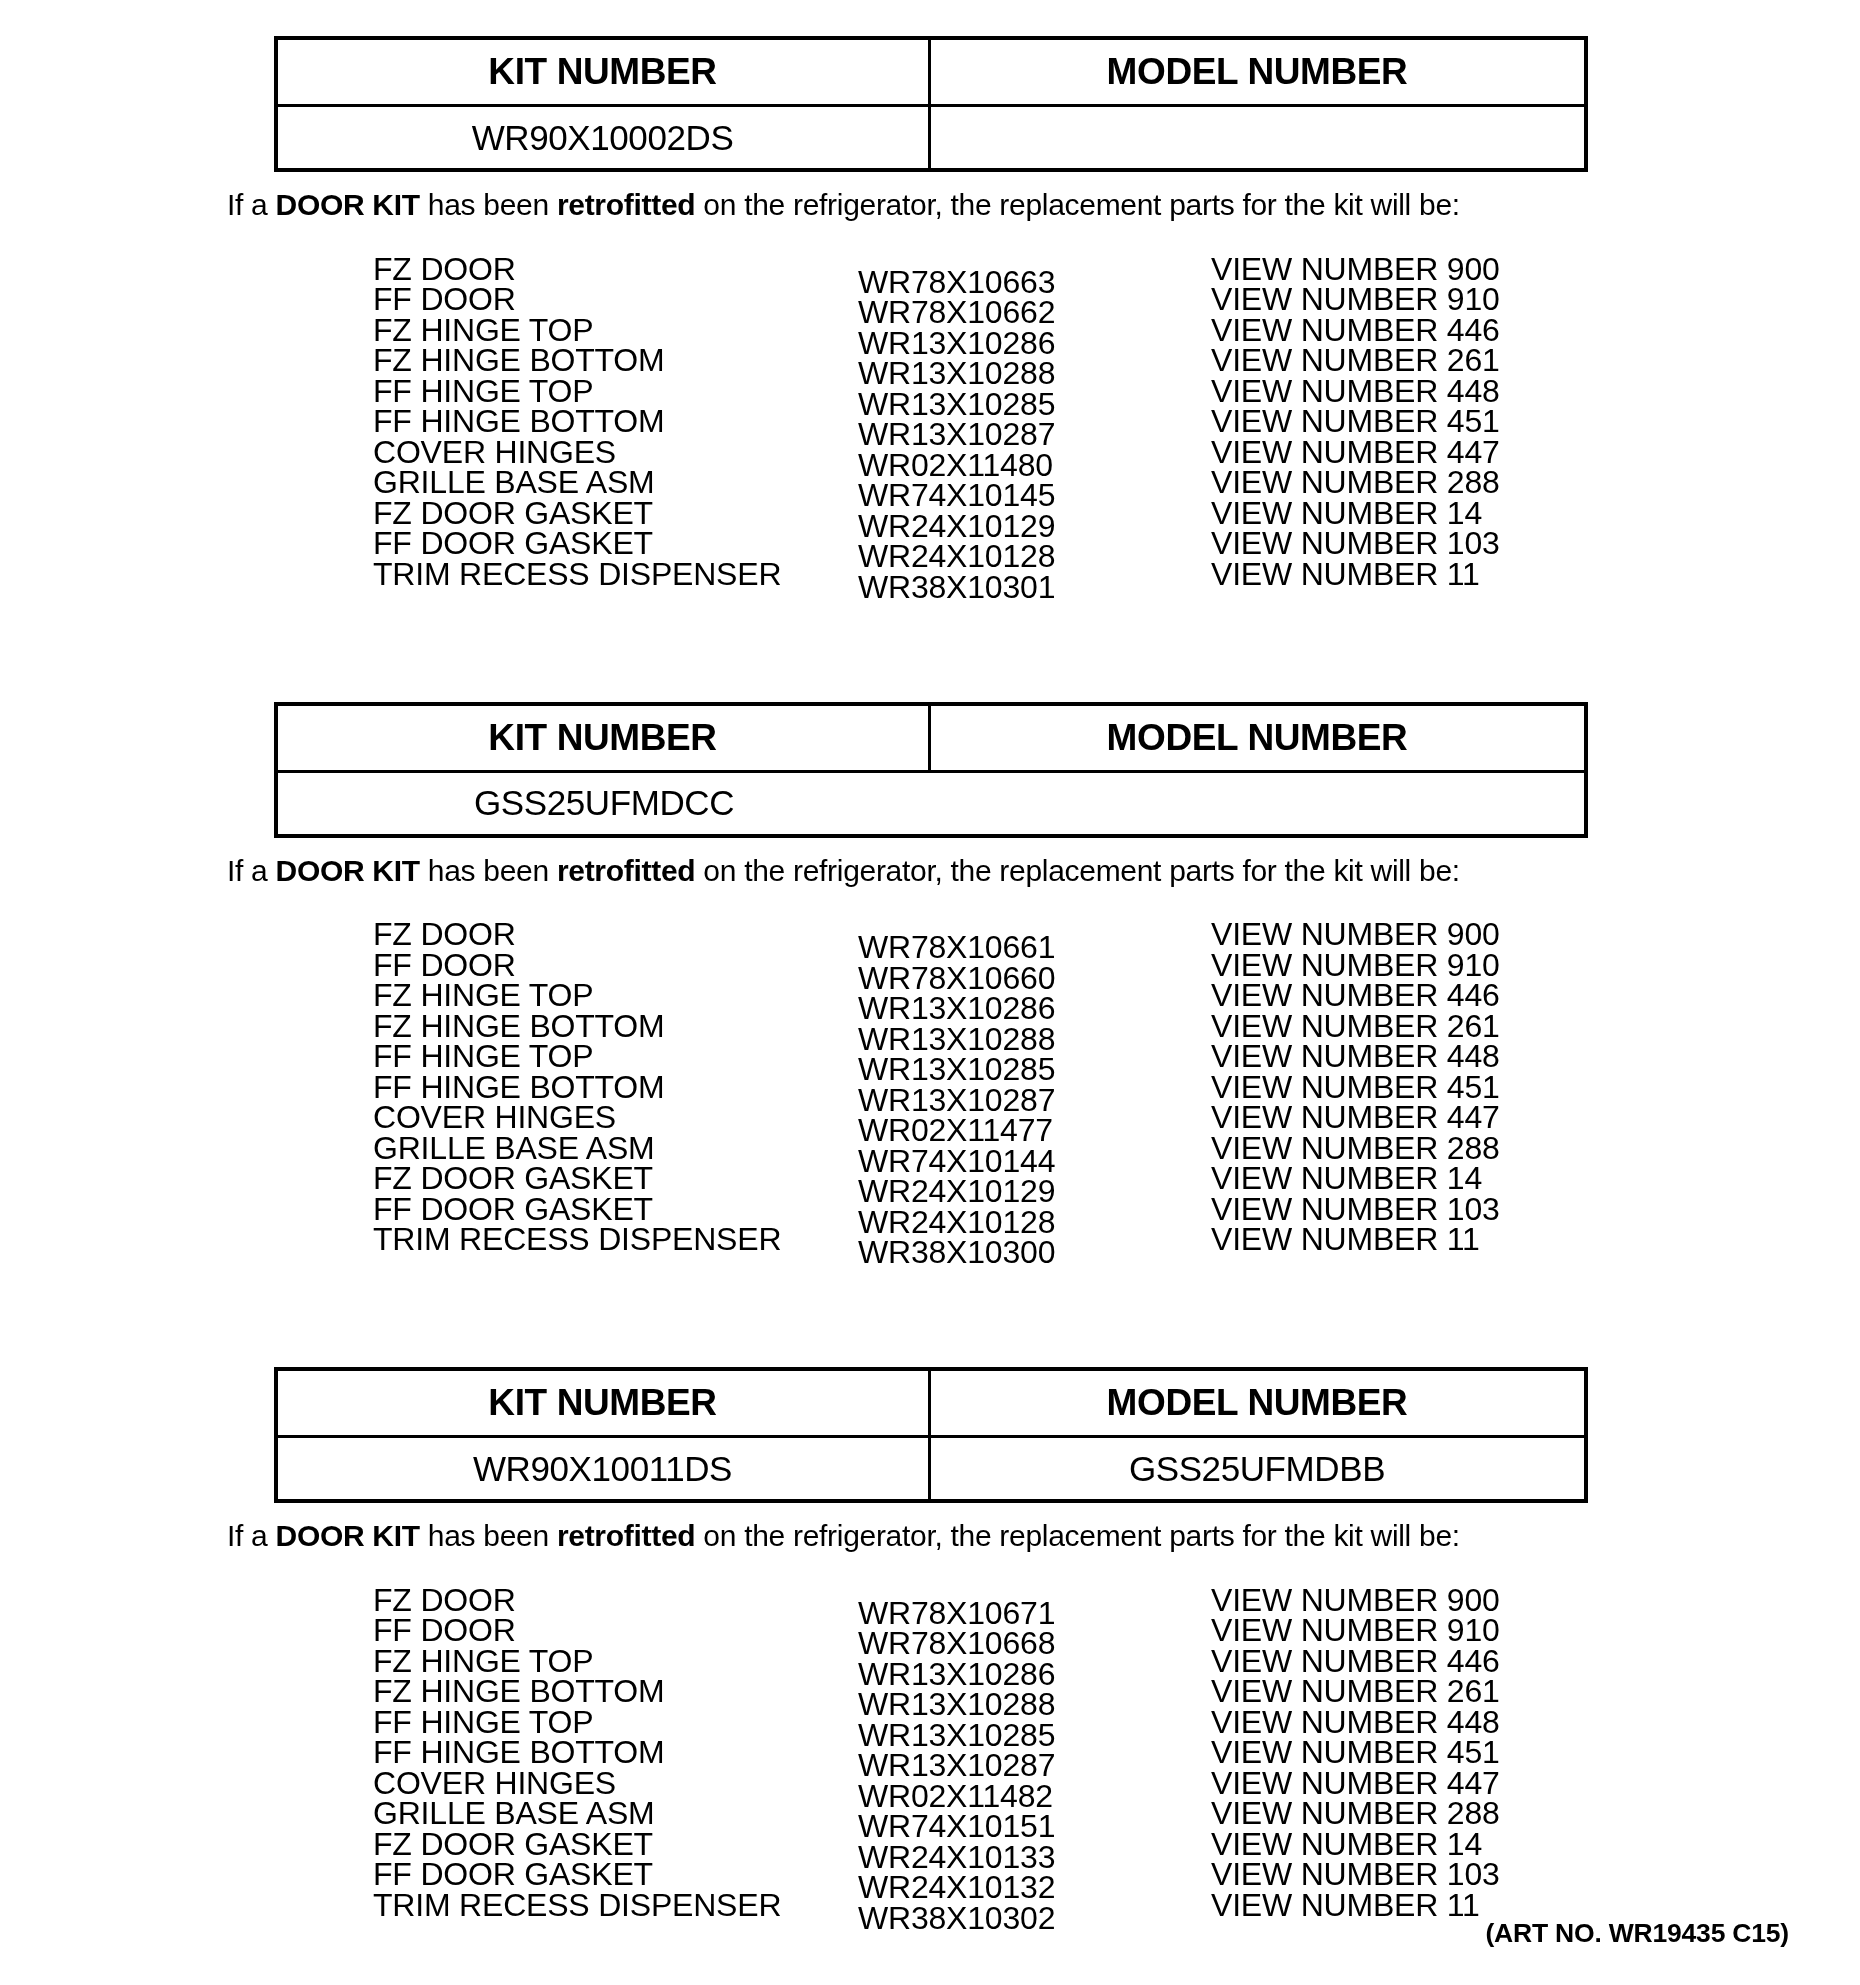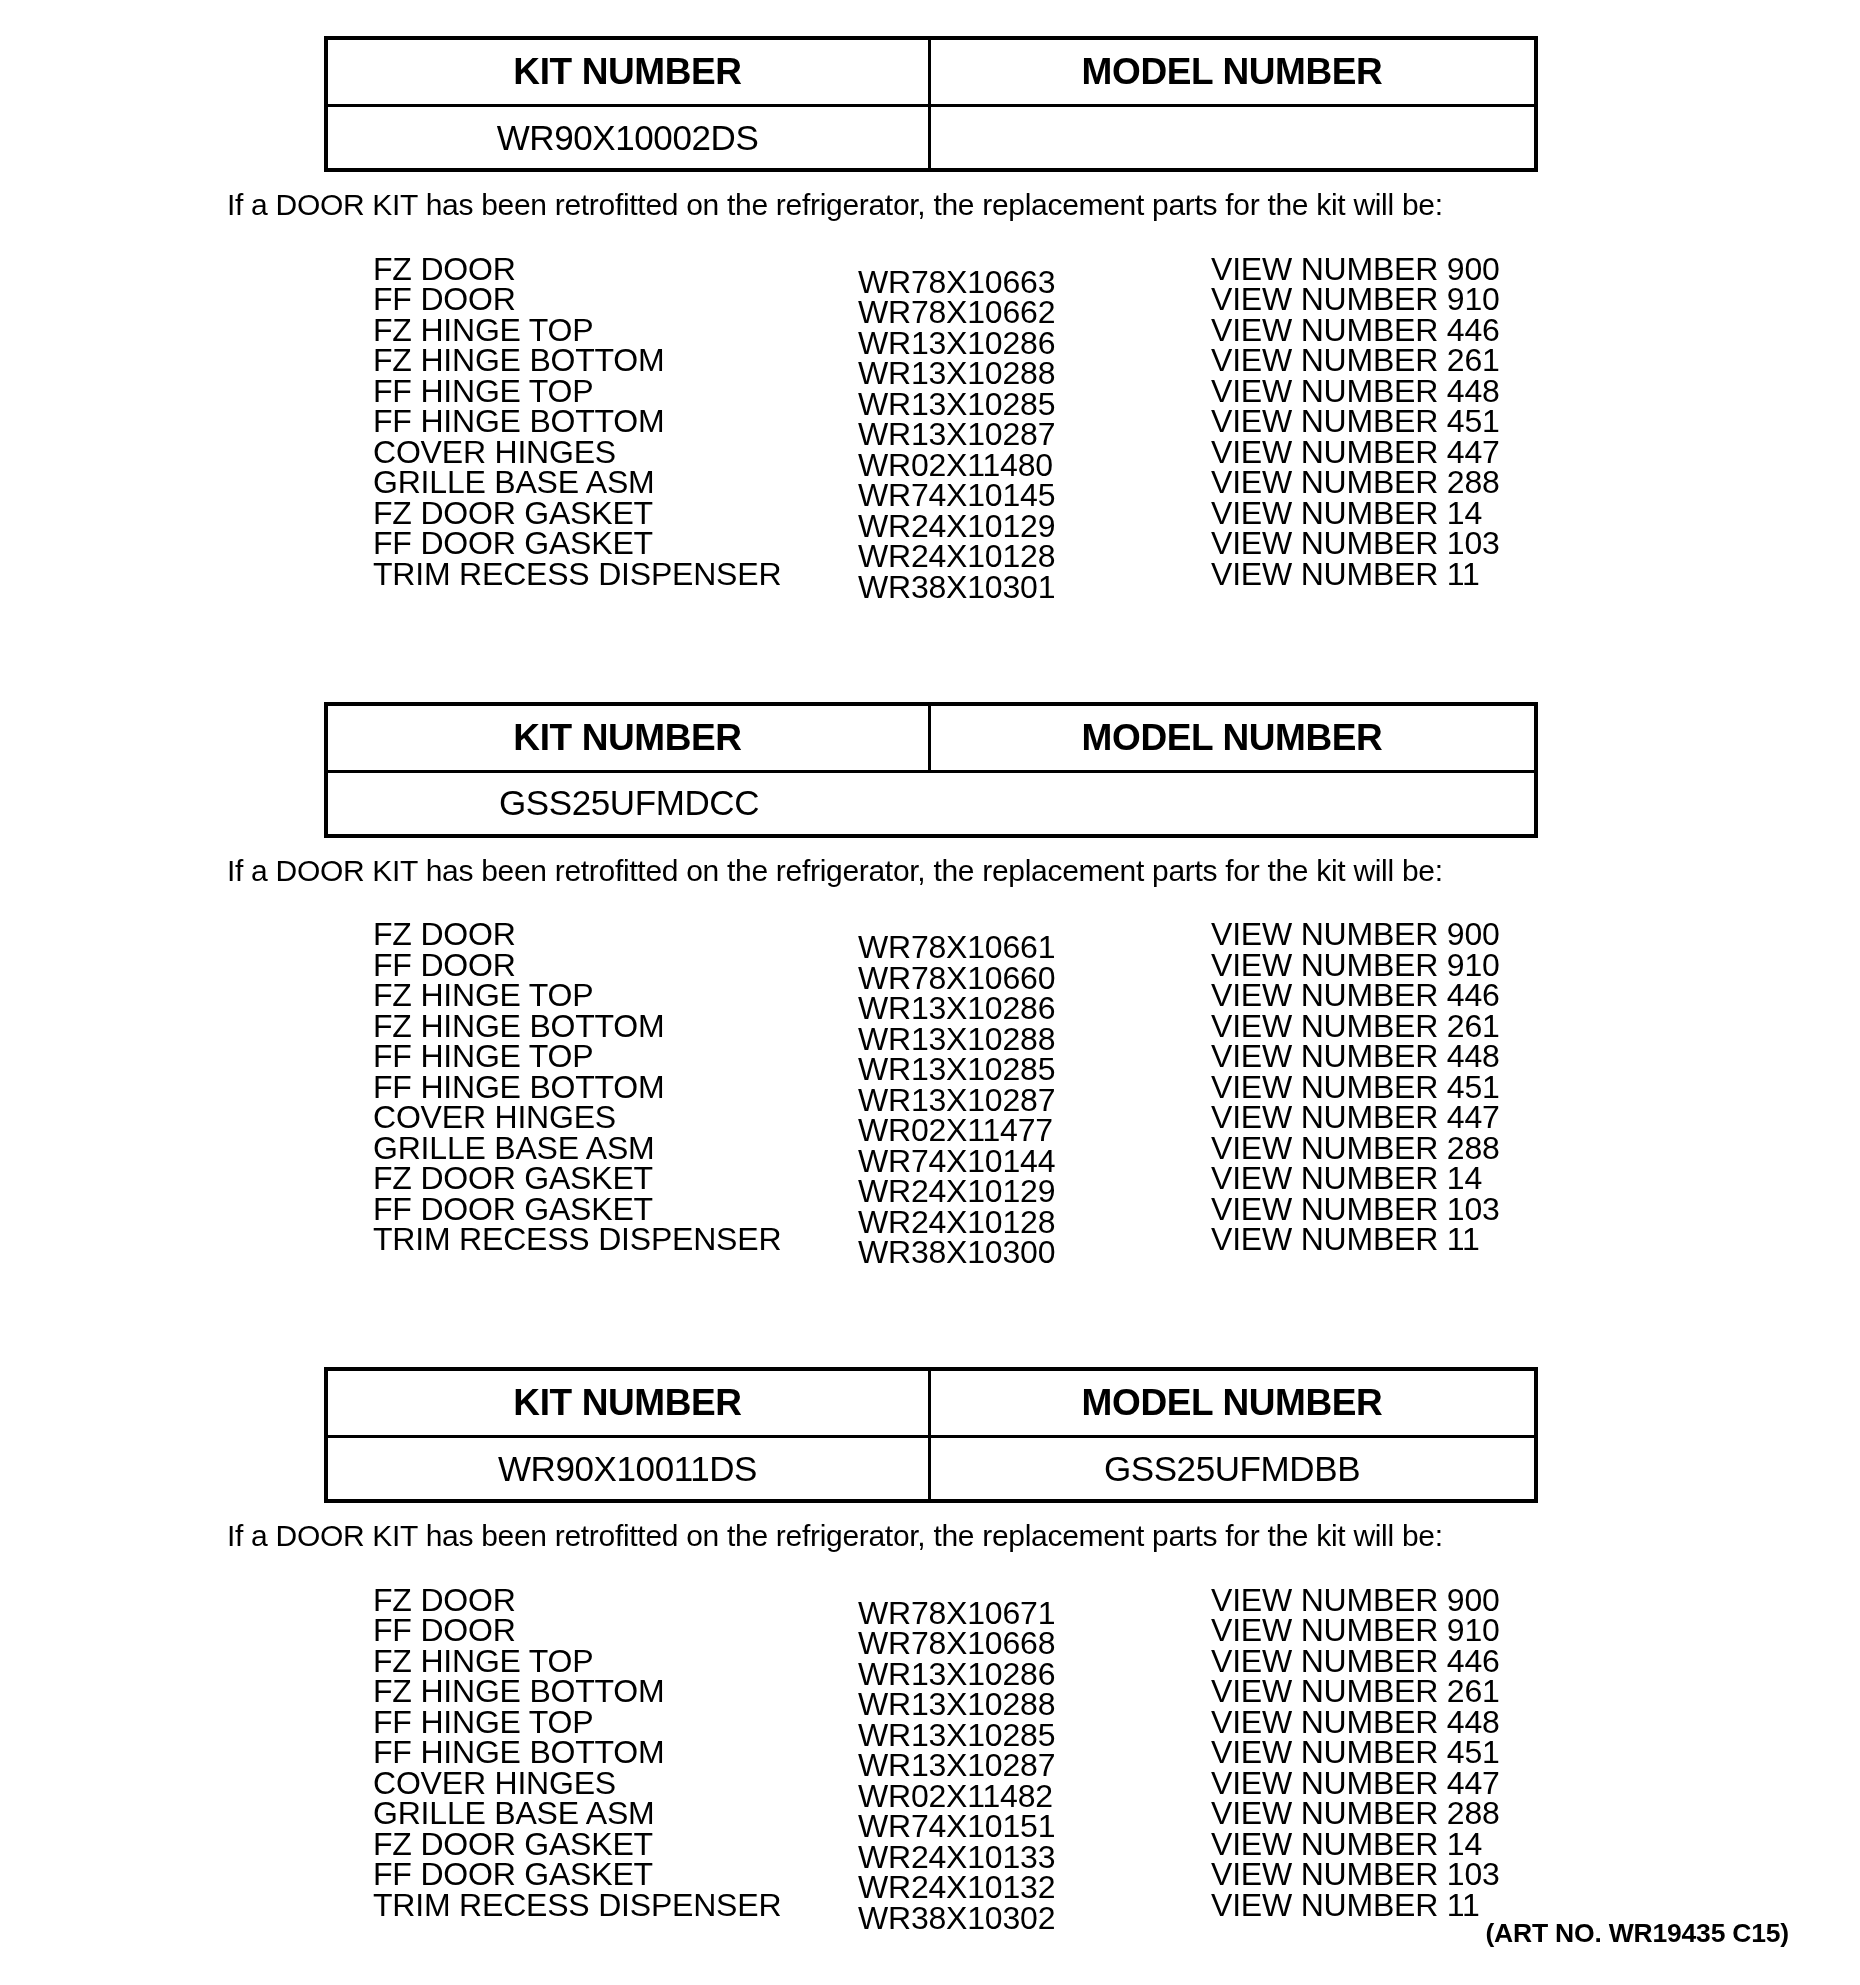--- a/index.html
+++ b/index.html
@@ -12,21 +12,21 @@
     font-family: "Liberation Sans", sans-serif;
     overflow: hidden;
   }
 
   .kit-section { }
   .kit-section.s1 { padding-top: 36px; }
   .kit-section.s2 { padding-top: 112px; }
   .kit-section.s3 { padding-top: 112px; }
 
   .kit-table {
-    width: 1214px;
+    width: 1314px;
     margin: 0 auto;
     border: 4px solid #000;
     display: grid;
     grid-template-columns: 1fr 1fr;
     box-sizing: border-box;
   }
   .kit-table .cell {
     display: flex;
     align-items: center;
     justify-content: center;
@@ -44,21 +44,21 @@
     font-size: 35px;
   }
 
   .retrofit {
     margin: 16px 0 0 227px;
     font-size: 30px;
     line-height: 34px;
     letter-spacing: -0.3px;
     white-space: nowrap;
   }
-  .retrofit b { font-weight: normal; }
+  .retrofit b { font-weight: bold; }
 
   .parts-list { margin: 32px 0 0 373px; }
   .parts-row {
     display: flex;
     height: 30.5px;
     align-items: center;
     font-size: 32px;
     letter-spacing: -0.2px;
     white-space: nowrap;
   }

